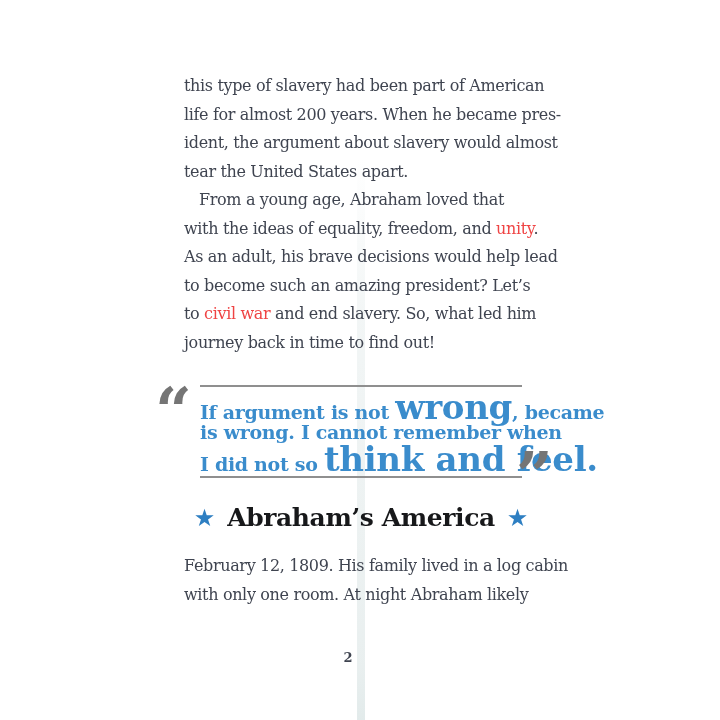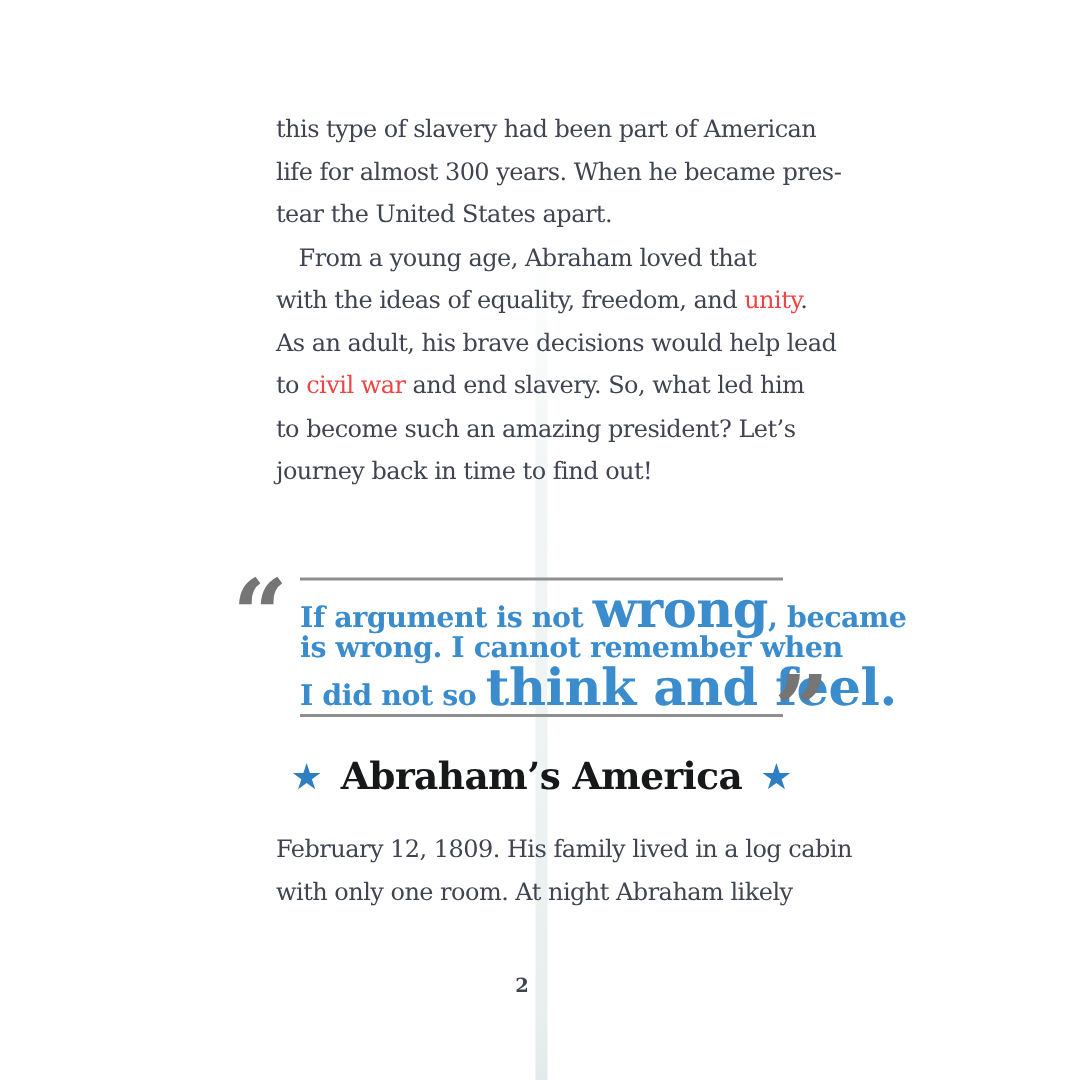--- a/index.html
+++ b/index.html
@@ -94,27 +94,28 @@
 </style>
 </head>
 <body>
 
 <div id="page">
   <div class="scan-strip"></div>
 
   <div class="content">
     <div id="para1" class="bodyblock">
         <div class="tline"><span>this type of slavery had been part of American</span></div>
-        <div class="tline"><span>life for almost 300 years. When he became pres-</span></div>
+        <div class="tline"><span>life for almost 200 years. When he became pres-</span></div>
+        <div class="tline"><span>ident, the argument about slavery would almost</span></div>
         <div class="tline"><span>tear the United States apart.</span></div>
         <div class="tline indent"><span>From a young age, Abraham loved that</span></div>
         <div class="tline"><span>with the ideas of equality, freedom, and </span><span class="bold">unity</span><span>.</span></div>
         <div class="tline"><span>As an adult, his brave decisions would help lead</span></div>
+        <div class="tline"><span>to become such an amazing president? Let’s</span></div>
         <div class="tline"><span>to </span><span class="bold">civil war</span><span> and end slavery. So, what led him</span></div>
-        <div class="tline"><span>to become such an amazing president? Let’s</span></div>
         <div class="tline"><span>journey back in time to find out!</span></div>
       </div>
 
     <div id="qrule-top" class="quote-rule"></div>
     <div id="qmark-open" class="qmark">“</div>
 
     <div id="qline1" class="qline"><span class="sm">If argument is not </span><span class="lg">wrong</span><span class="sm">, became</span></div>
     <div id="qline2" class="qline"><span class="sm">is wrong. I cannot remember when</span></div>
     <div id="qline3" class="qline"><span class="sm">I did not so </span><span class="lg">think and feel.</span></div>
 

